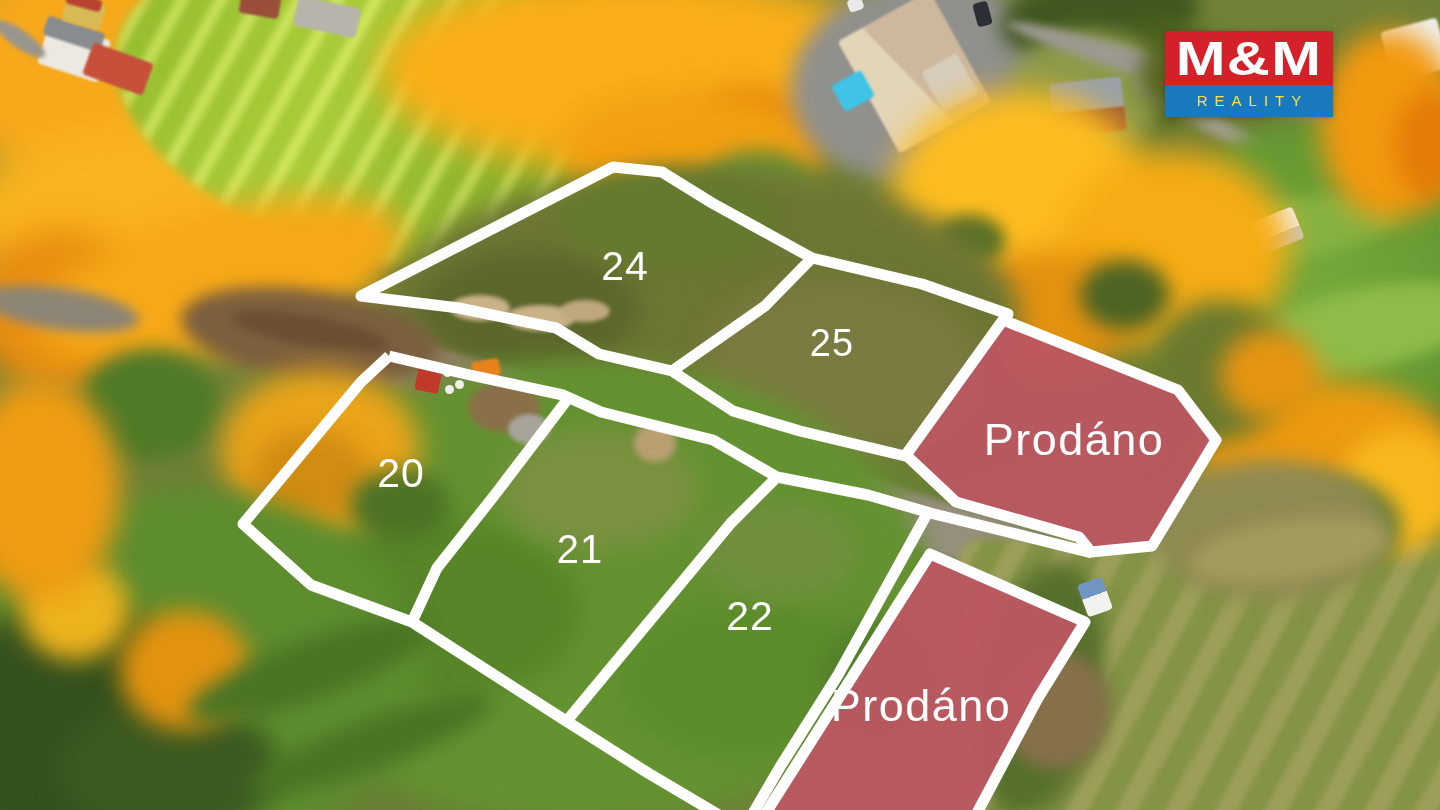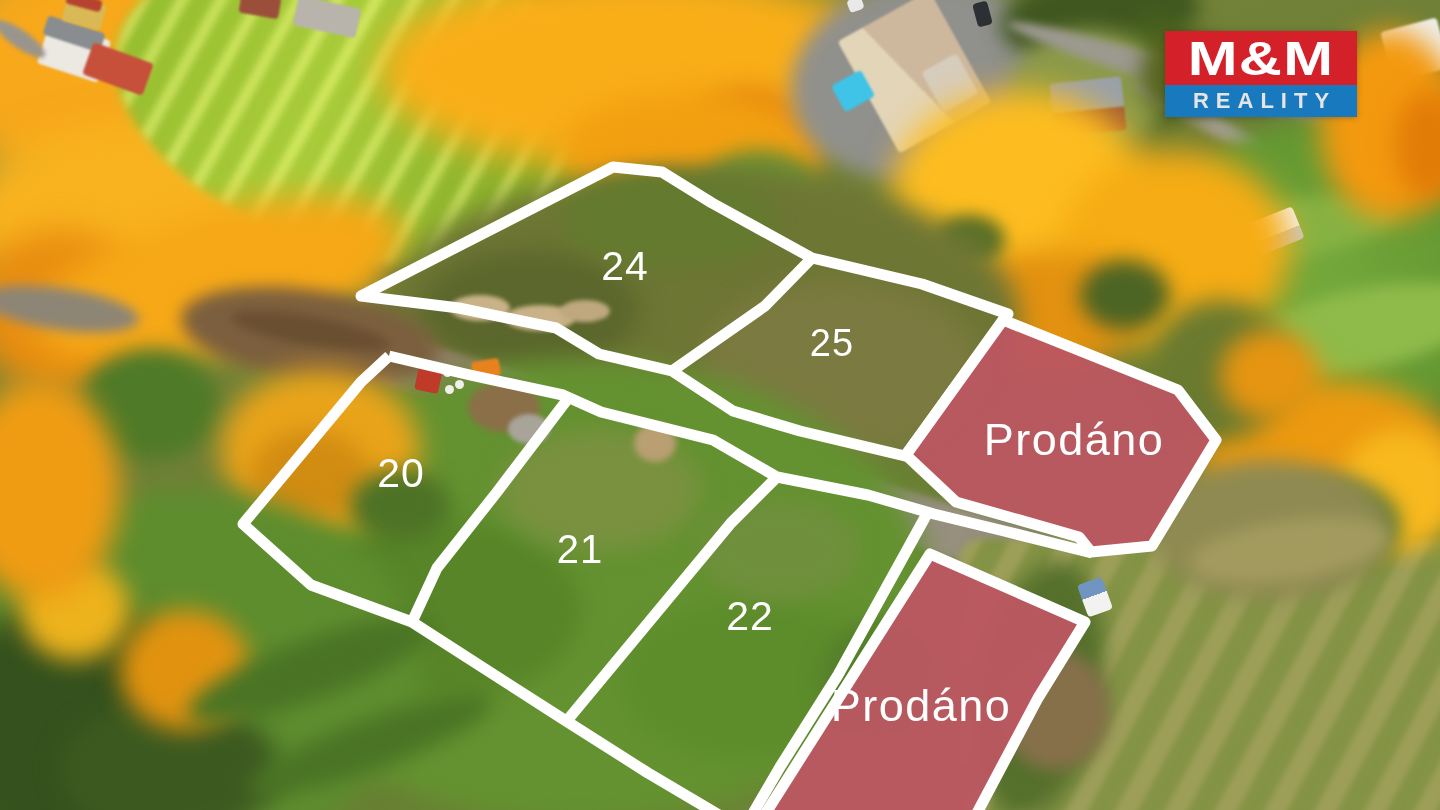--- a/index.html
+++ b/index.html
@@ -5,27 +5,27 @@
   html,body{margin:0;padding:0;background:#222;}
   .stage{position:relative;width:1440px;height:810px;overflow:hidden;
          font-family:"Liberation Sans",sans-serif;}
   .base{position:absolute;inset:0;
         background:linear-gradient(160deg,#7c8b3c 0%,#6e7f36 45%,#688033 70%,#74883c 100%);}
   .photo{position:absolute;inset:0;}
   .b{position:absolute;border-radius:50%;}
   .r{border-radius:4px;}
   svg.overlay{position:absolute;left:0;top:0;z-index:5;}
   .lbl{font-family:"Liberation Sans",sans-serif;letter-spacing:1px;}
-  .logo{position:absolute;left:1165px;top:31px;width:192px;z-index:9;
+  .logo{position:absolute;left:1165px;top:31px;width:168px;z-index:9;
         box-shadow:0 1px 6px rgba(0,0,0,.25);}
   .logo-top{height:54px;display:flex;align-items:center;justify-content:center;overflow:hidden;}
   .logo-top span{color:#fff;font-weight:bold;font-size:49px;letter-spacing:1px;
                  transform:scaleX(1.22);display:inline-block;line-height:54px;}
   .logo-bottom{height:32px;display:flex;align-items:center;justify-content:center;}
-  .logo-bottom span{color:#e5e5e5;font-weight:bold;font-size:22px;letter-spacing:7px;
+  .logo-bottom span{color:#fde047;font-weight:normal;font-size:15px;letter-spacing:7px;
                     text-indent:7px;line-height:32px;}
 </style>
 </head>
 <body>
 
 <div class="stage">
   <div class="base"></div>
 
   <div class="photo">
 

